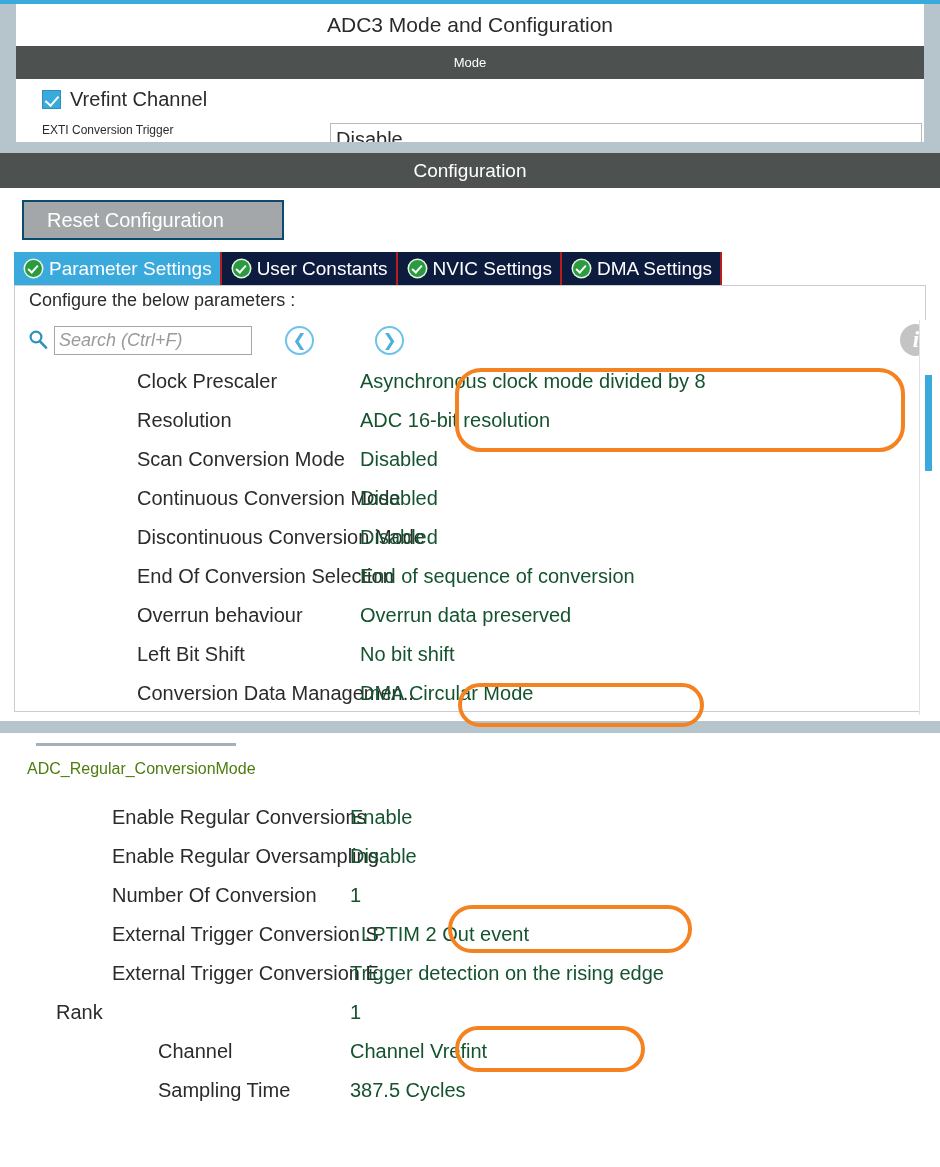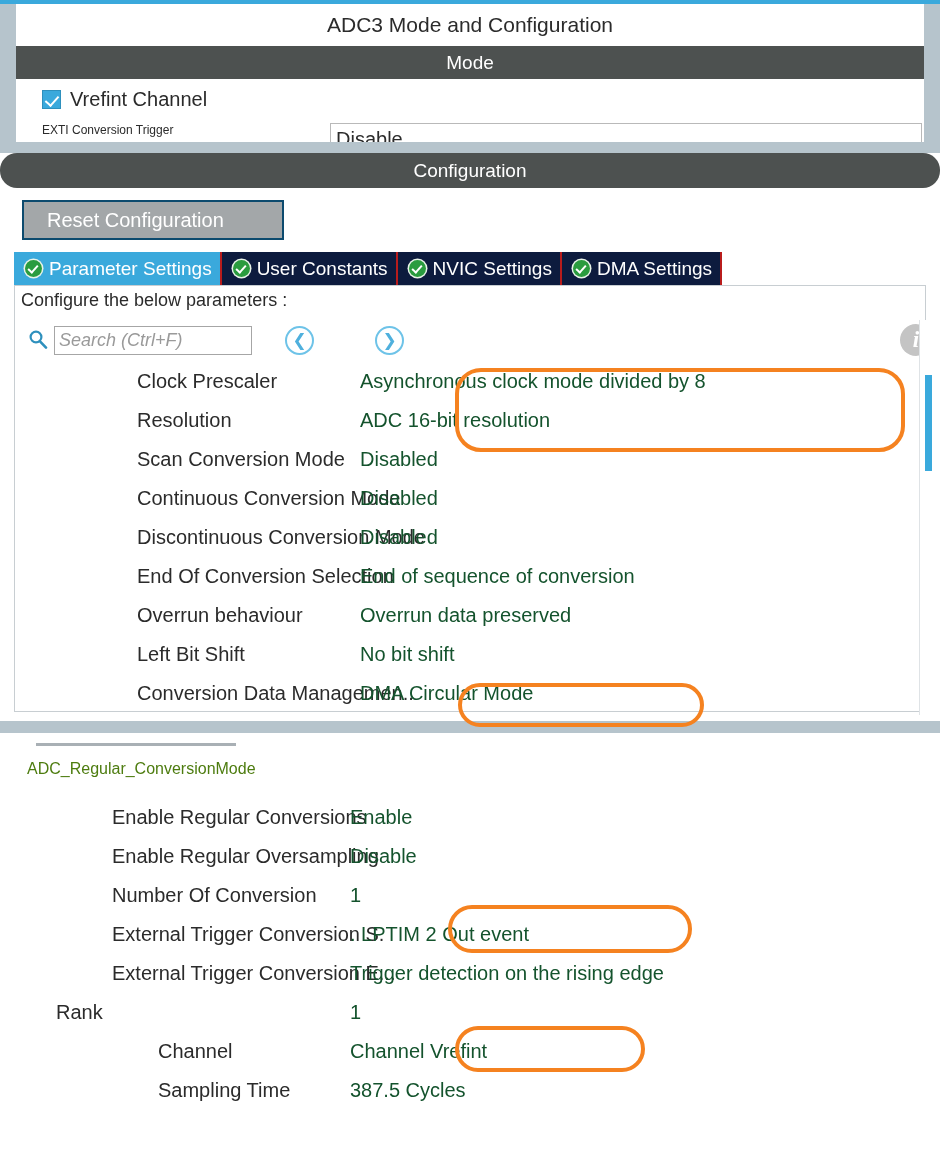--- a/index.html
+++ b/index.html
@@ -18,21 +18,21 @@
 
   
   .panel-title {
     position:absolute; left:16px; top:4px; width:908px; height:42px;
     background:#ffffff; display:flex; align-items:center; justify-content:center;
     font-size:21px; color:#2b2b2b;
   }
   .mode-bar {
     position:absolute; left:16px; top:46px; width:908px; height:33px;
     background:#4d5150; color:#ffffff; display:flex; align-items:center;
-    justify-content:center; font-size:19px;
+    justify-content:center; font-size:13px;
   }
   .mode-body {
     position:absolute; left:16px; top:79px; width:908px; height:63px;
     background:#ffffff; overflow:hidden;
   }
   .chk-row { position:absolute; left:26px; top:9px; display:flex; align-items:center; gap:9px; }
   .chk-box {
     width:19px; height:19px; background:#3aa9dc; border:1px solid #2e90bd;
     position:relative; flex:none;
   }
@@ -46,21 +46,21 @@
   .exti-combo {
     width:592px; height:30px; border:1px solid #b9b9b9; background:#ffffff;
     font-size:20px; color:#2b2b2b; padding-left:5px; line-height:30px;
   }
   .gap-1 { position:absolute; left:0; top:142px; width:940px; height:11px; background:#b6c4cc; }
 
   
   .cfg-bar {
     position:absolute; left:0px; top:153px; width:940px; height:35px;
     background:#4d5150; color:#ffffff; display:flex; align-items:center;
-    justify-content:center; font-size:19px;border-radius:17px;
+    justify-content:center; font-size:19px;
   }
   .cfg-body {
     position:absolute; left:8px; top:188px; width:924px; height:533px; background:#ffffff;
   }
   .reset-btn {
     position:absolute; left:14px; top:12px; width:262px; height:40px;
     background:#a3a7a9; border:2px solid #0c4a6e; color:#ffffff;
     font-size:20px; display:flex; align-items:center; padding-left:23px;
   }
 
@@ -79,21 +79,21 @@
     box-shadow:0 0 0 1.5px #e8f3e8;
   }
   .tick:after {
     content:""; position:absolute; left:5px; top:3px; width:4px; height:8px;
     border:solid #ffffff; border-width:0 2px 2px 0; transform:rotate(42deg);
   }
 
   .cfg-sub {
     position:absolute; left:6px; top:97px; width:912px; height:29px;
     border:1px solid #c8ced2; border-bottom:none; background:#ffffff;
-    font-size:18px; color:#2b2b2b; display:flex; align-items:center; padding-left:6px;
+    font-size:18px; color:#2b2b2b; display:flex; align-items:center; padding-left:14px;
   }
 
   
   .param-area {
     position:absolute; left:6px; top:126px; width:912px; height:398px;
     border:1px solid #c8ced2; border-top:none; background:#ffffff; overflow:hidden;
   }
   .search-row { position:absolute; left:0; top:5px; width:912px; height:42px; }
   .search-icon {
     position:absolute; left:13px; top:10px; width:20px; height:20px;

